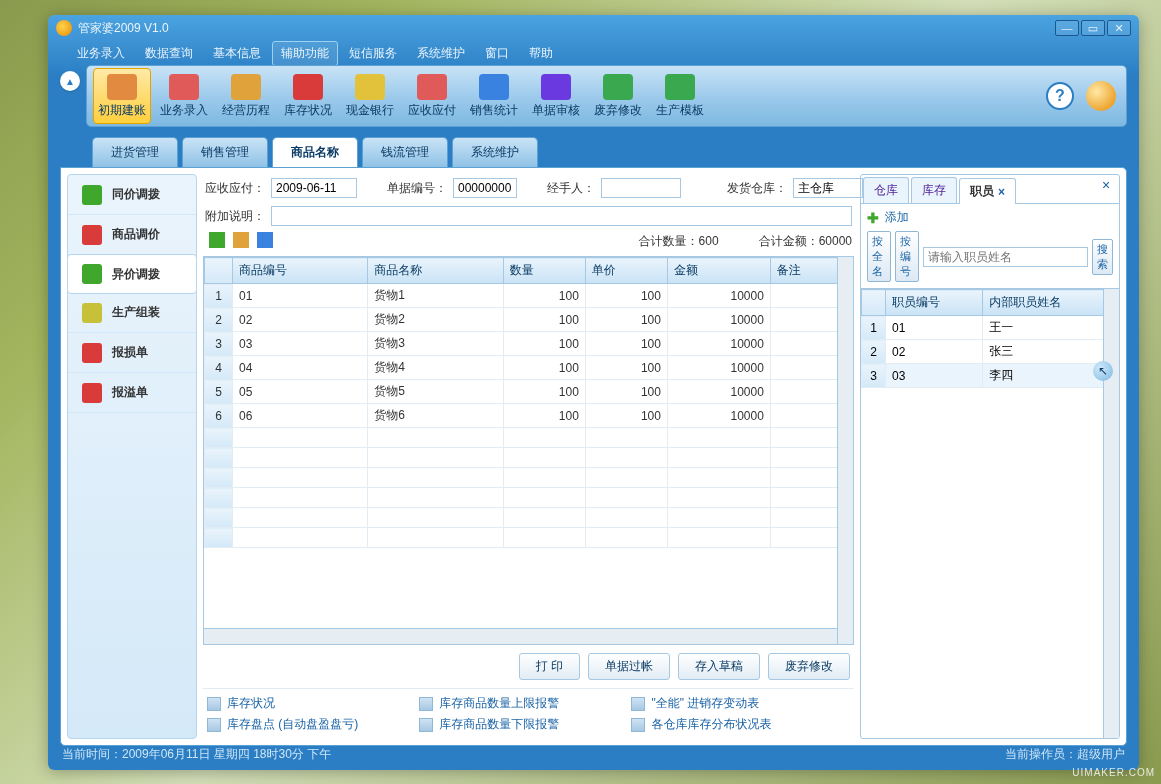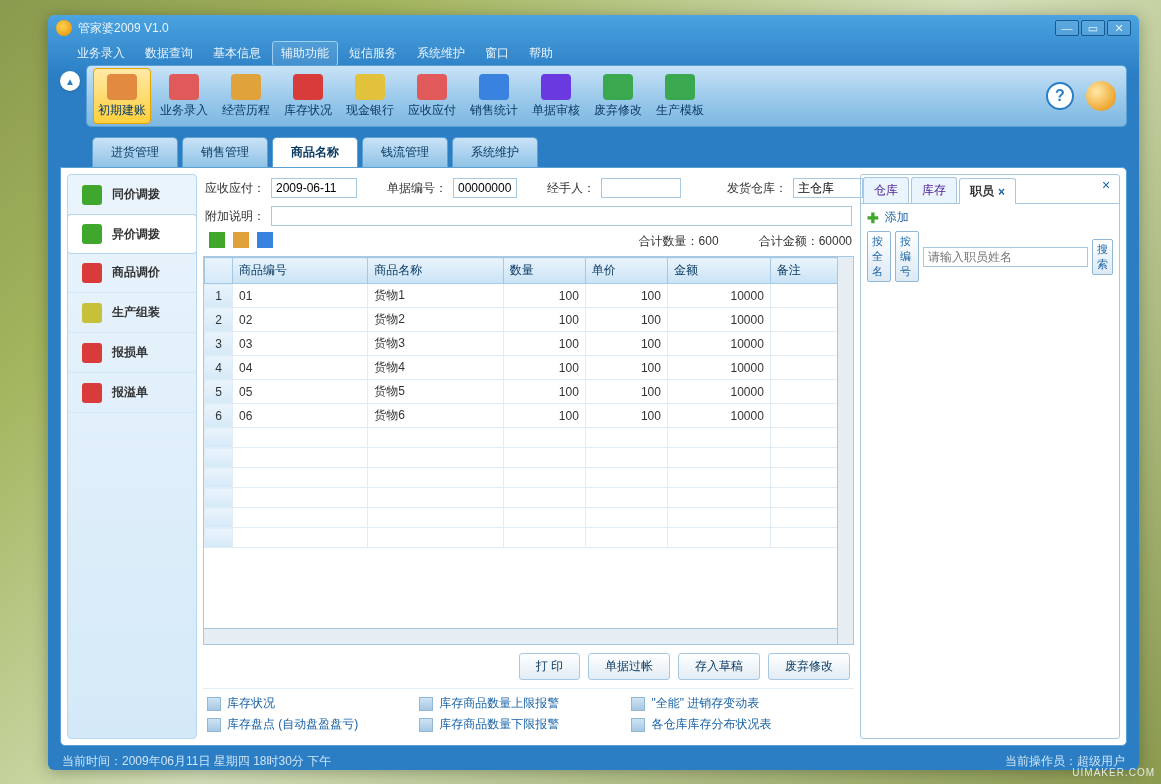--- a/index.html
+++ b/index.html
@@ -58,21 +58,21 @@
 .rtoolbar { padding:5px 6px; display:flex; align-items:center; gap:6px; color:#1963a6; }
 .rtoolbar .plus { color:#3fa82c; font-weight:bold; font-size:14px; }
 .rfilter { display:flex; gap:4px; padding:0 6px 6px; align-items:center; }
 .rfilter .rbtn { border:1px solid #8fb8d7; padding:2px 4px; background:linear-gradient(180deg,#fff,#dce9f4); color:#1963a6; cursor:pointer; border-radius:2px; font-size:11px; }
 .rgridwrap { flex:1; border-top:1px solid #a7c8e3; position:relative; overflow:hidden; }
 table.rgrid { width:100%; border-collapse:collapse; }
 table.rgrid th { background:linear-gradient(180deg,#eaf4fc,#c9e3f6); border:1px solid #a7c8e3; padding:4px 6px; font-weight:normal; text-align:left; color:#0a3b64; }
 table.rgrid td { border:1px solid #e1ecf5; padding:3px 6px; height:20px; }
 table.rgrid td:first-child, table.rgrid th:first-child { background:linear-gradient(180deg,#eaf4fc,#d4e9f8); width:24px; text-align:center; }
 .selptr { position:absolute; right:6px; top:72px; width:20px; height:20px; border-radius:50%; background:radial-gradient(circle at 35% 35%,#cfe9fb,#7db8e1); display:flex; align-items:center; justify-content:center; color:#0a3b64; font-size:12px; cursor:pointer; }
-.statusbar { height:24px; display:flex; align-items:flex-end; padding:0 14px; color:#cde5f7; font-size:12px; justify-content:space-between; }
+.statusbar { height:24px; display:flex; align-items:flex-start; padding:0 14px; color:#cde5f7; font-size:12px; justify-content:space-between; }
 .watermark { position:absolute; right:6px; bottom:6px; color:rgba(255,255,255,.8); font-size:10px; letter-spacing:1px; }
 </style>
 </head>
 <body>
 
 <div class="window">
   <div class="titlebar">
     <div class="logo"></div>
     <div class="title">管家婆2009 V1.0</div>
     <div class="winbtns">
@@ -150,27 +150,27 @@
       <div class="tab">钱流管理</div>
       <div class="tab">系统维护</div>
     </div>
 
   <div class="work">
     <div class="leftnav" id="sidenav">
         <div class="navitem">
           <span class="navicon" style="background:#3fa82c;border-radius:3px"></span>
           <span>同价调拨</span>
         </div>
+        <div class="navitem">
+          <span class="navicon" style="background:#d93a3a;border-radius:3px"></span>
+          <span>商品调价</span>
+        </div>
         <div class="navitem active">
           <span class="navicon" style="background:#3fa82c;border-radius:3px"></span>
           <span>异价调拨</span>
-        </div>
-        <div class="navitem">
-          <span class="navicon" style="background:#d93a3a;border-radius:3px"></span>
-          <span>商品调价</span>
         </div>
         <div class="navitem">
           <span class="navicon" style="background:#c7c13a;border-radius:3px"></span>
           <span>生产组装</span>
         </div>
         <div class="navitem">
           <span class="navicon" style="background:#d93a3a;border-radius:3px"></span>
           <span>报损单</span>
         </div>
         <div class="navitem">
@@ -384,20 +384,48 @@
       <div class="rtoolbar">
         <span class="plus">✚</span>
         <span>添加</span>
       </div>
       <div class="rfilter">
         <span class="rbtn">按全名</span>
         <span class="rbtn">按编号</span>
         <input class="txt" style="flex: 1 1 0%; color: rgb(153, 153, 153);" placeholder="请输入职员姓名">
         <span class="rbtn">搜索</span>
       </div>
+      <div class="rgridwrap">
+        <table class="rgrid" id="rgrid">
+            <tbody>
+              <tr>
+                <th></th>
+                <th>职员编号</th>
+                <th>内部职员姓名</th>
+              </tr>
+              <tr>
+                <td>1</td>
+                <td>01</td>
+                <td>王一</td>
+              </tr>
+              <tr>
+                <td>2</td>
+                <td>02</td>
+                <td>张三</td>
+              </tr>
+              <tr style="background:#eaf4fc">
+                <td>3</td>
+                <td>03</td>
+                <td>李四</td>
+              </tr>
+            </tbody>
+          </table>
+        <div class="scrollv"></div>
+        <div class="selptr">↖</div>
+      </div>
     </div>
   </div>
 
   <div class="statusbar">
     <span><span>当前时间：</span><span>2009年06月11日 星期四 18时30分 下午</span></span>
     <span><span>当前操作员：</span><span>超级用户</span></span>
   </div>
 </div>
 
 <div class="watermark">UIMAKER.COM</div>

